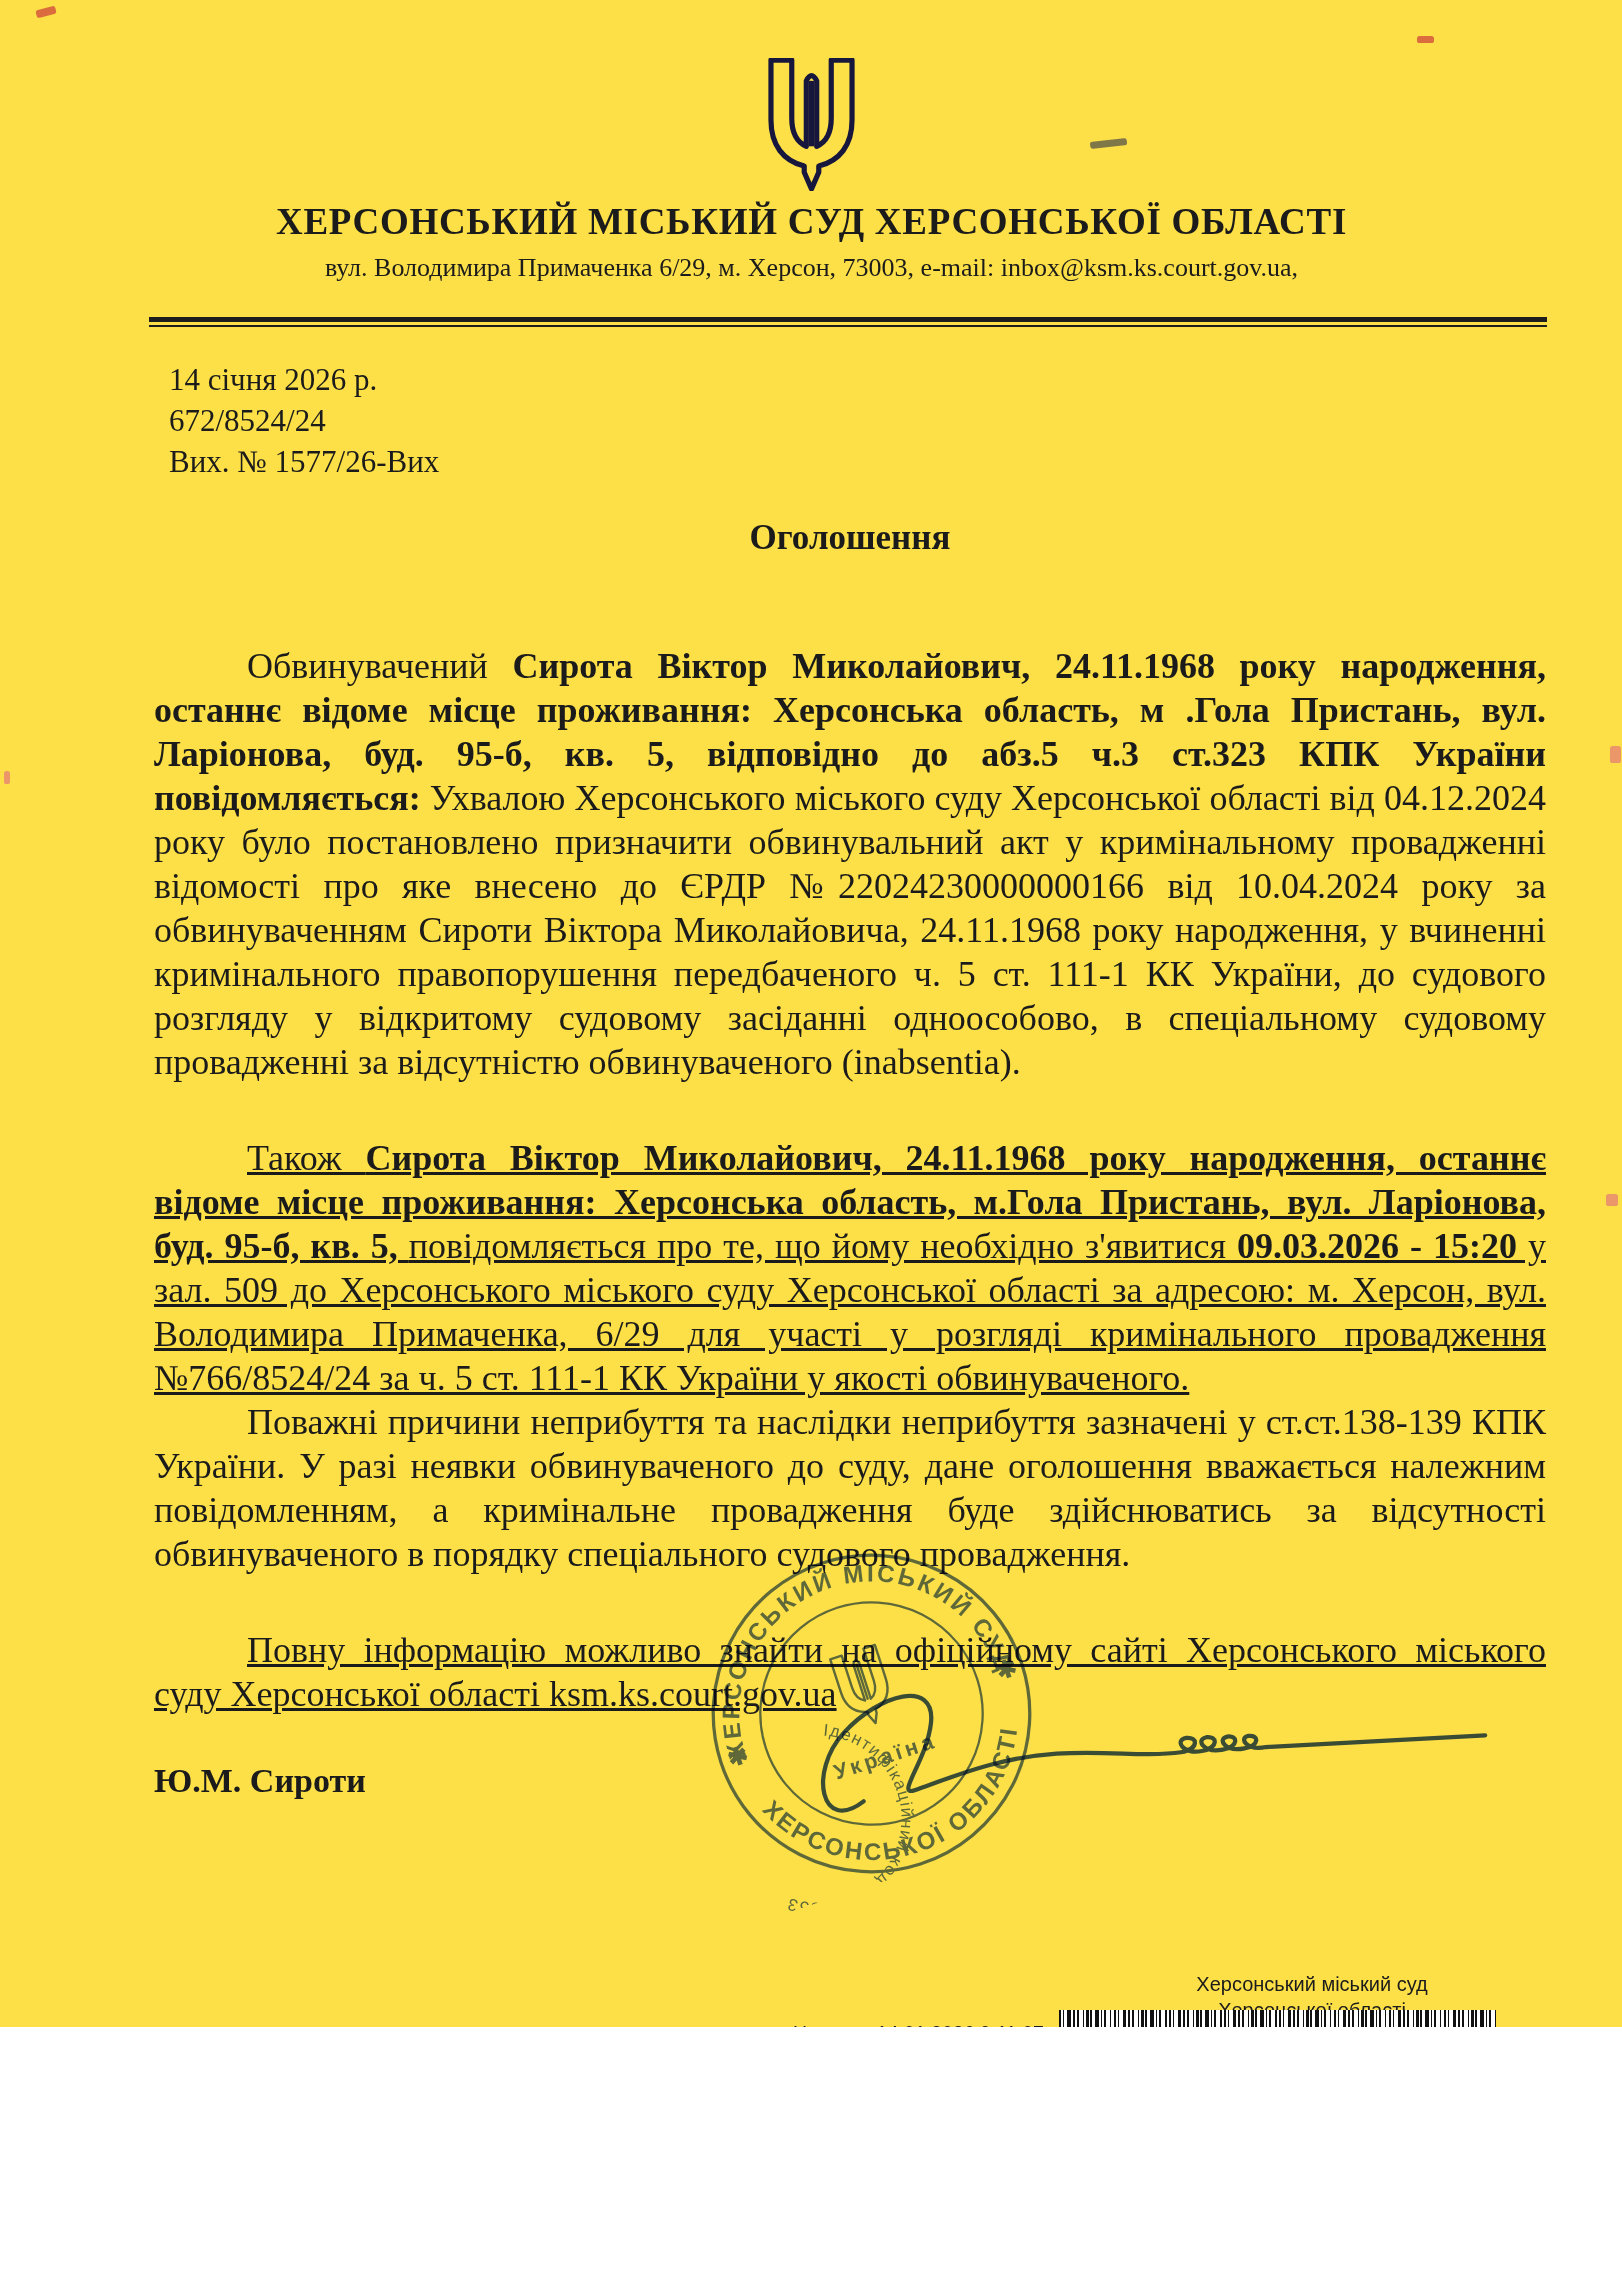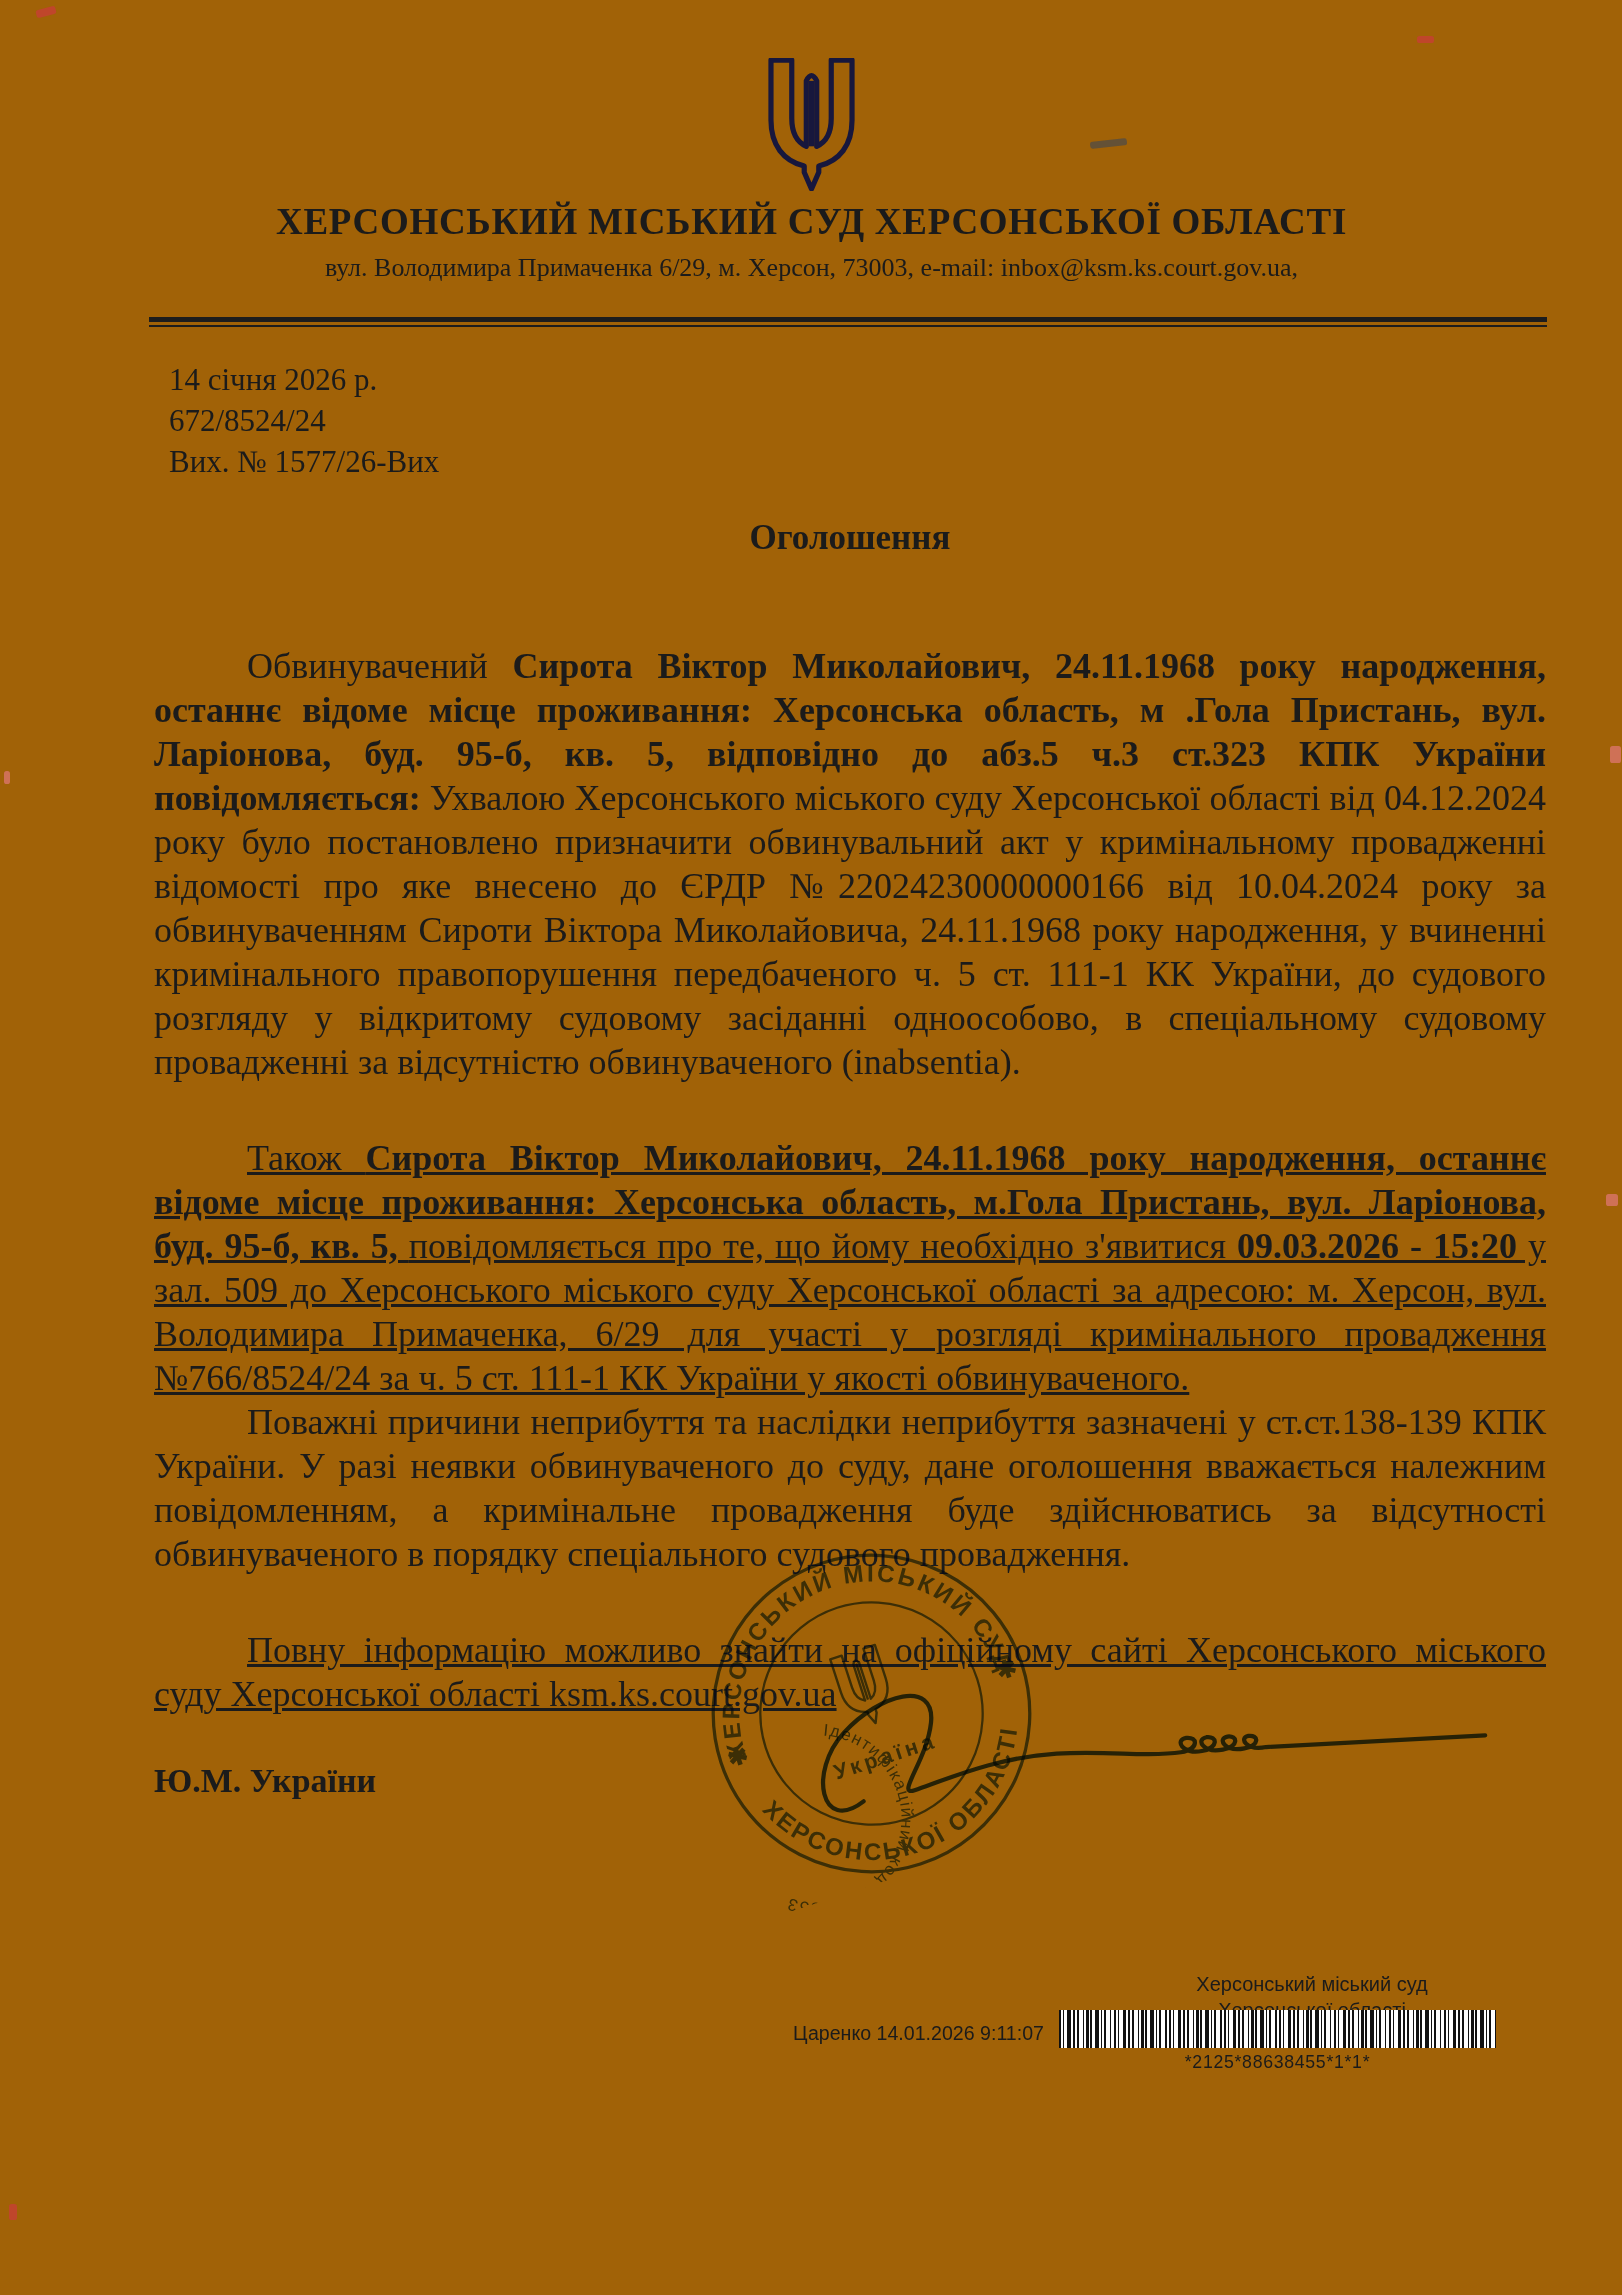--- a/index.html
+++ b/index.html
@@ -1,20 +1,20 @@
 <!DOCTYPE html>
 <html lang="uk" style="font-size:10.5px"><head>
 <meta charset="utf-8">
 <style>
   html, body { margin: 0; padding: 0; background: #ffffff; }
   .page {
     position: relative;
     width: 1623px;
-    height: 2295px;
-    background: #a16207;
+    height: 2027px;
+    background: #fde047;
     overflow: hidden;
     color: #1b1b1b;
     font-family: "Liberation Serif", serif;
   }
 
   
   .header { position: absolute; top: 58px; left: 0; width: 100%; text-align: center; }
   .emblem { display: block; margin: 0 auto 9.2px auto; }
   .trident-main { fill: none; stroke: #17173d; stroke-width: 5; stroke-linejoin: round; }
   .court-name { font-size: 37px; font-weight: bold; letter-spacing: 0.7px; }
@@ -166,21 +166,21 @@
       c 26 -5, 24 -23, 7 -21
       c -17 3, -5 25, 25 19
       c 25 -5, 23 -22, 7 -20
       c -16 3, -4 24, 26 18
       c 24 -5, 22 -21, 6 -19
       c -15 3, -3 23, 27 17
       C 830 117, 950 112, 1090 104"></path>
   </svg>
 
   <div class="sign">
-    <div class="name">Ю.М. України</div>
+    <div class="name">Ю.М. Сироти</div>
   </div>
 
   <div class="footer-court">
     <div>Херсонський міський суд</div>
     <div>Херсонської області</div>
   </div>
   <div class="operator-line">Царенко  14.01.2026 9:11:07</div>
   <div class="barcode"></div>
   <div class="barcode-value">*2125*88638455*1*1*</div>
 

